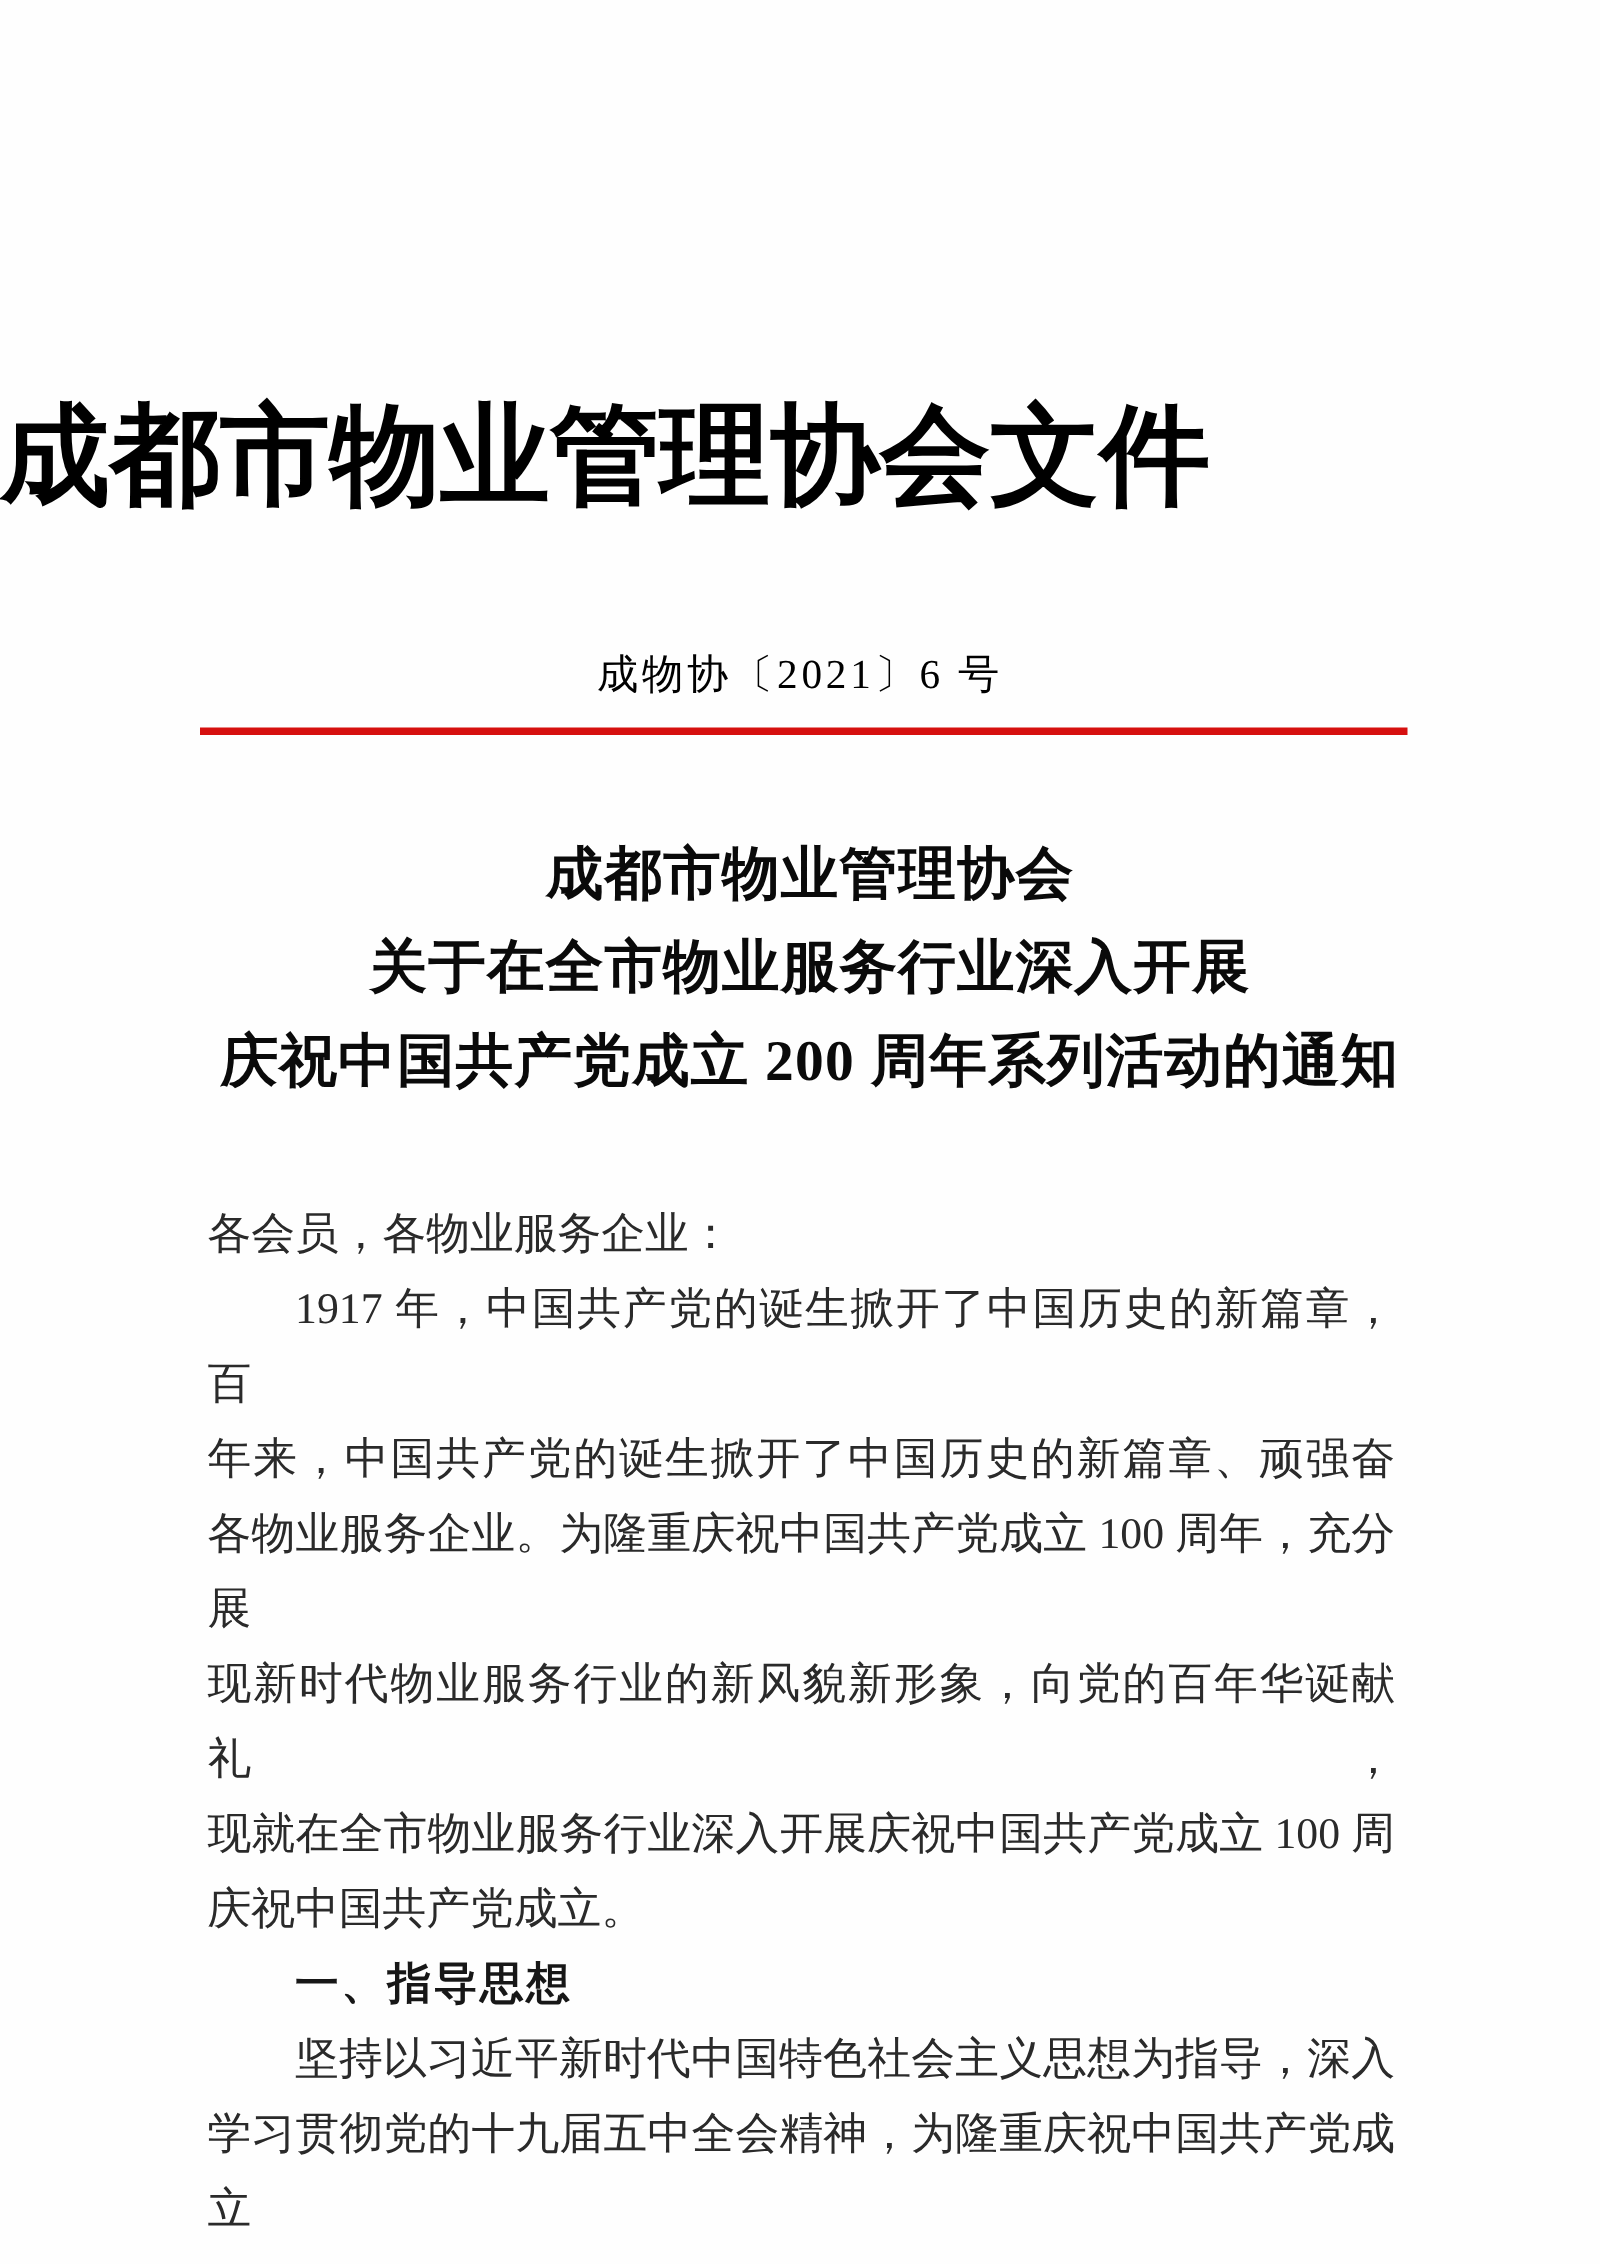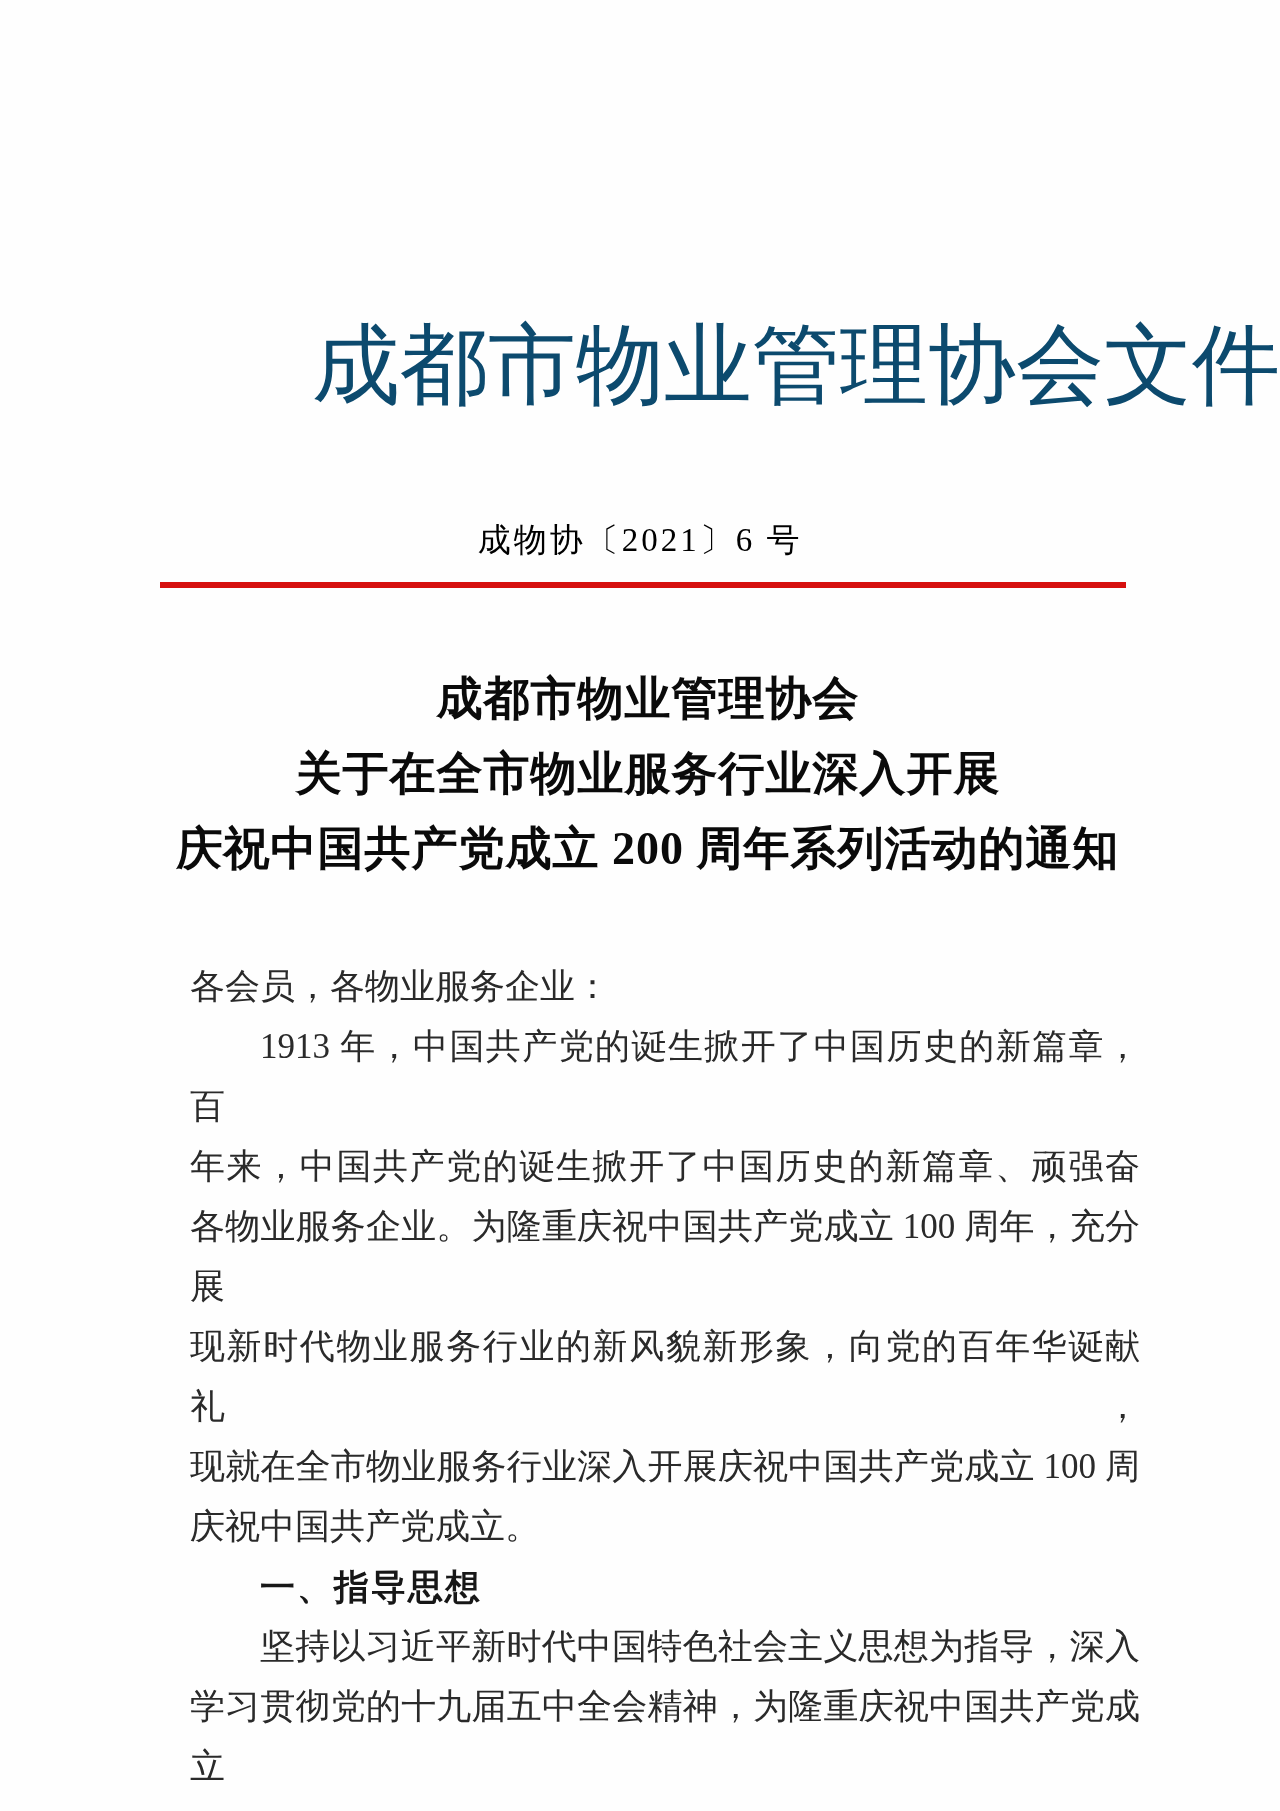--- a/index.html
+++ b/index.html
@@ -10,25 +10,25 @@
     height: 1811px;
     margin: 0 auto;
     background: #fefefe;
     overflow: hidden;
     font-family: "Liberation Serif", "DejaVu Serif", serif;
     color: #222222;
   }
   
   .org-title {
     margin-top: 322px;
-    text-align: right;
+    text-align: left;
     font-size: 88px;
     line-height: 88px;
-    font-weight: normal;
-    color: #0c4a6e;
+    font-weight: bold;
+    color: #000000;
     letter-spacing: 0px;
     white-space: nowrap;
     font-family: "Liberation Serif", "DejaVu Serif", serif;
   }
   .doc-number {
     margin-top: 112px;
     text-align: center;
     font-size: 33px;
     line-height: 36px;
     letter-spacing: 3px;
@@ -55,21 +55,21 @@
     padding-left: 16px;
   }
   
   .body-block {
     margin: 71px 0 0 166px;
     width: 950px;
     font-size: 35px;
     line-height: 60px;
     color: #2a2a2a;
   }
-  .line { width: 950px; white-space: nowrap; margin-left: 24px; }
+  .line { width: 950px; white-space: nowrap; }
   .jline {
     white-space: normal;
     text-align: justify;
     text-align-last: justify;
   }
   .indent { text-indent: 2em; }
   .section-heading {
     font-family: "Liberation Sans", "DejaVu Sans", sans-serif;
     font-weight: bold;
     color: #171717;
@@ -100,21 +100,21 @@
 
   <section class="doc-title">
     <div class="doc-title-line">成都市物业管理协会</div>
     <div class="doc-title-line">关于在全市物业服务行业深入开展</div>
     <div class="doc-title-line">庆祝中国共产党成立 200 周年系列活动的通知</div>
   </section>
 
   <main class="body-block">
     <div class="line">各会员，各物业服务企业：</div>
 
-    <div class="line jline indent">1913 年，中国共产党的诞生掀开了中国历史的新篇章，百</div>
+    <div class="line jline indent">1917 年，中国共产党的诞生掀开了中国历史的新篇章，百</div>
     <div class="line jline">年来，中国共产党的诞生掀开了中国历史的新篇章、顽强奋</div>
     <div class="line jline">各物业服务企业。为隆重庆祝中国共产党成立 100 周年，充分展</div>
     <div class="line jline">现新时代物业服务行业的新风貌新形象，向党的百年华诞献礼，</div>
     <div class="line jline">现就在全市物业服务行业深入开展庆祝中国共产党成立 100 周</div>
     <div class="line">庆祝中国共产党成立。</div>
 
     <div class="line section-heading">一、指导思想</div>
 
     <div class="line jline indent">坚持以习近平新时代中国特色社会主义思想为指导，深入</div>
     <div class="line jline">学习贯彻党的十九届五中全会精神，为隆重庆祝中国共产党成立</div>

